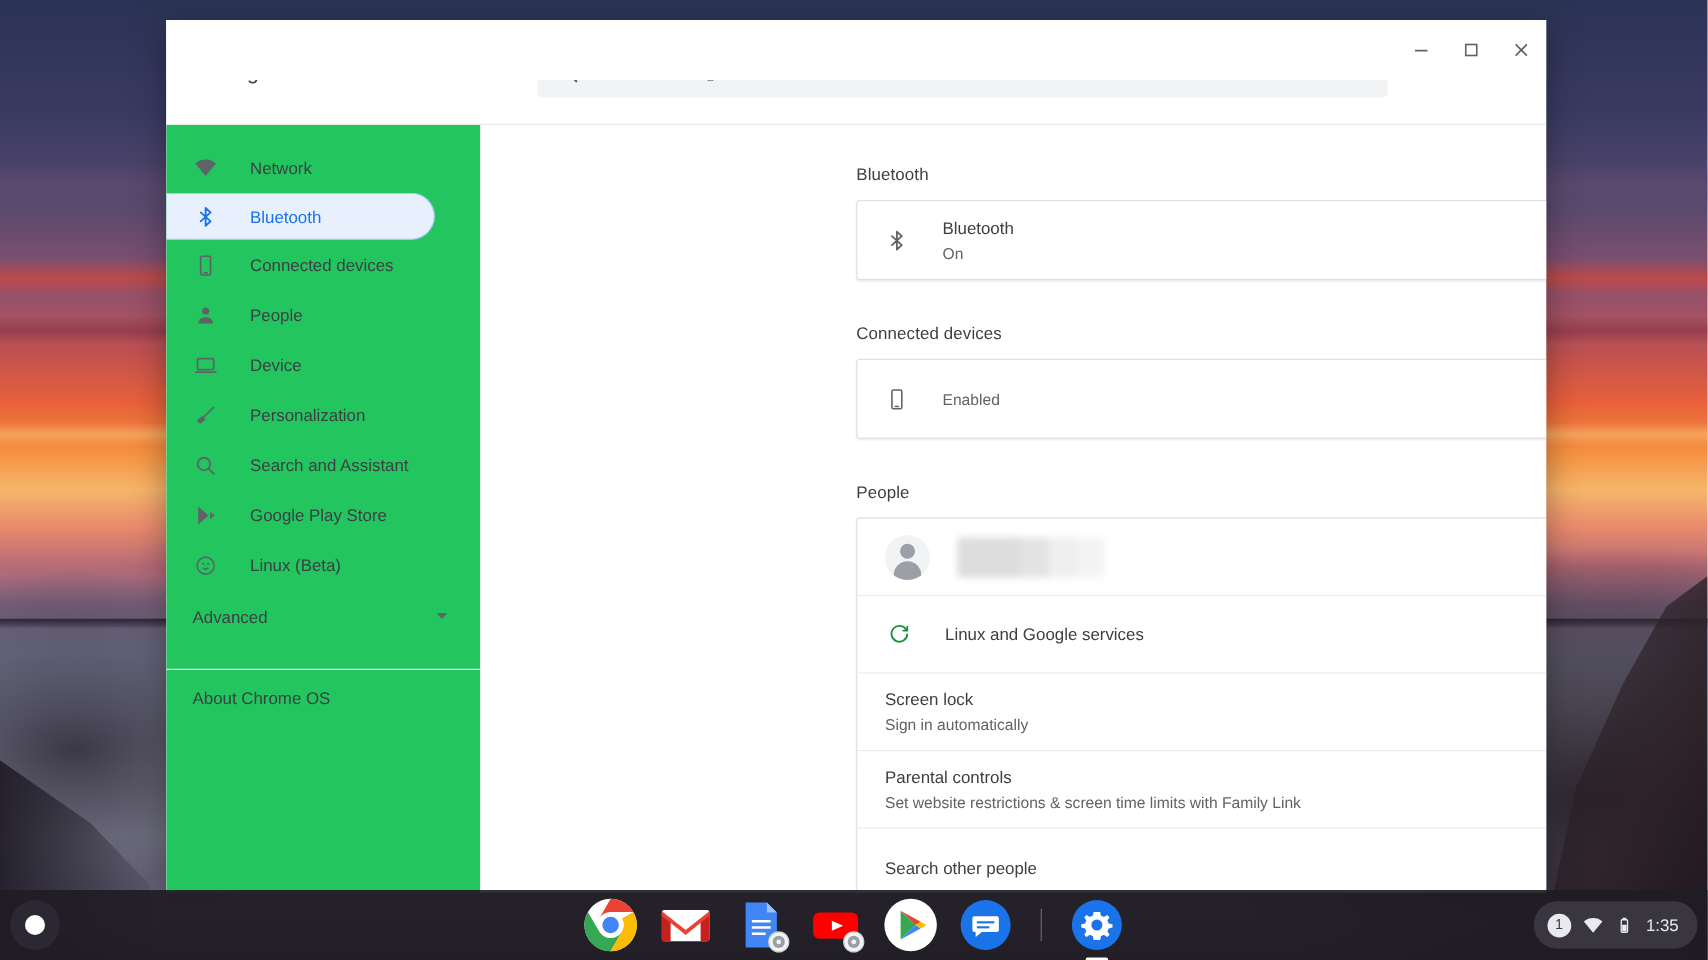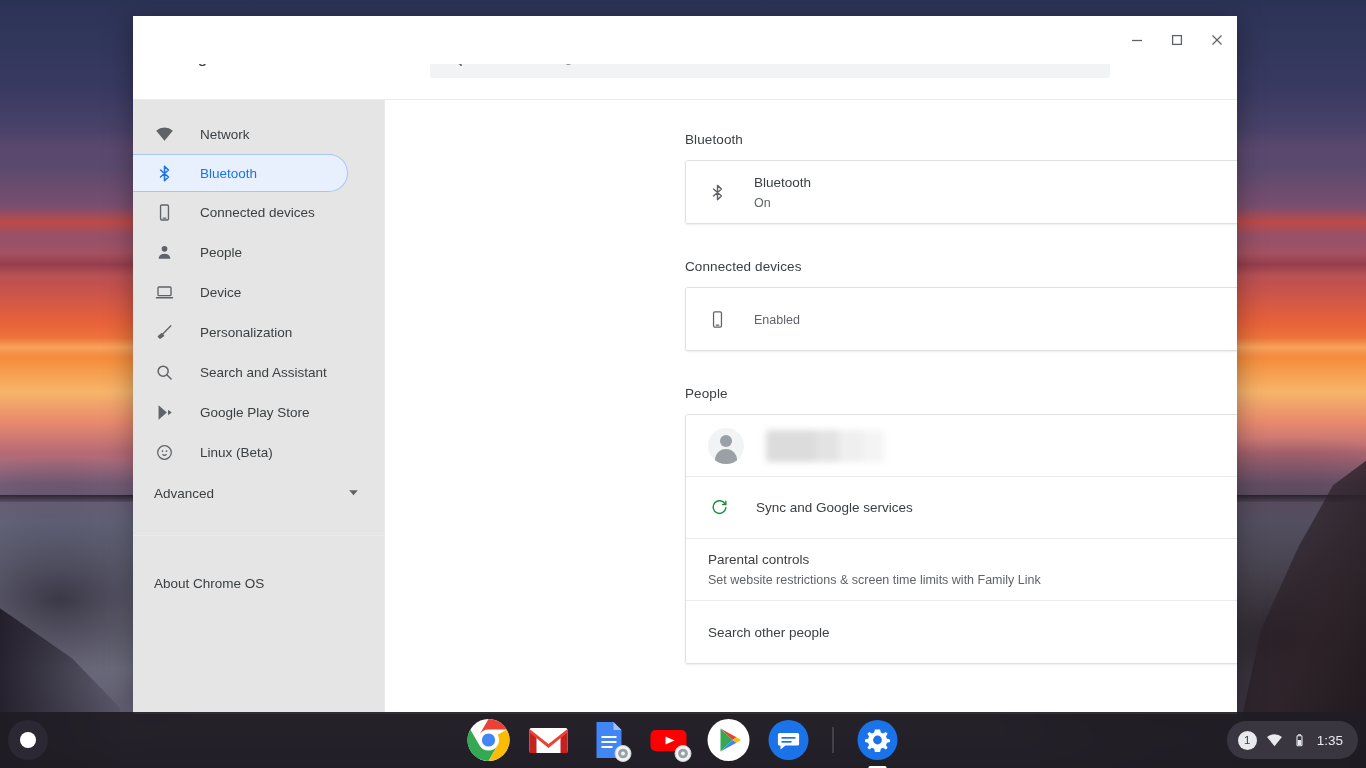--- a/index.html
+++ b/index.html
@@ -109,21 +109,21 @@
   #search-input::placeholder { color: #80868b; }
 
   
   #body { position: absolute; top: 84px; left: 0; right: 0; bottom: 0; display: flex; }
 
   
   #sidebar {
     width: 252px; flex: 0 0 252px;
     padding-top: 14px;
     border-right: 1px solid #e8eaed;
-    background: #e5e5e5;
+    background: #22c55e;
   }
   .nav-item {
     height: 40px; display: flex; align-items: center;
     padding-left: 21px; cursor: pointer;
     font-size: 13.5px; color: #3c4043;
     border-radius: 0 20px 20px 0;
     margin-bottom: 0;
   }
   .nav-item .nico {
     width: 20px; height: 20px; flex: 0 0 20px;
@@ -142,21 +142,21 @@
 
   #advanced-row {
     height: 40px; display: flex; align-items: flex-start;
     padding: 0 24px 0 21px; font-size: 13.5px; color: #3c4043;
     cursor: pointer; margin-top: 6px;
   }
   #advanced-row .lbl { flex: 1; }
   #advanced-row .caret { color: #5f6368; }
   .side-divider { height: 1px; background: #e8eaed; margin: 9px 0 0 0; }
   #about-row {
-    height: 40px; display: flex; align-items: flex-end;
+    height: 40px; display: flex; align-items: flex-start;
     padding-left: 21px; font-size: 13.5px; color: #3c4043;
     cursor: pointer; margin-top: 15px;
   }
 
   
   #main {
     flex: 1; padding: 0 0 0 0; position: relative;
     background: #fff; overflow: hidden;
   }
   #main-inner { padding: 32px 0 0 0; }
@@ -462,25 +462,32 @@
           </div>
 
           <div class="row">
             <span class="rico" style="color:#1e8e3e;margin-left:22px;margin-right:26px;">
               <svg viewBox="0 0 24 24" width="19" height="19" fill="none" stroke="currentColor" stroke-width="1.8" stroke-linecap="round">
                 <path d="M19 7.5 A8 8 0 1 0 20 12"></path>
                 <path d="M20 4.2 L20 8.2 L16 8.2"></path>
               </svg>
             </span>
             <div class="rtext">
-              <div class="rtitle">Sync and Google services</div>
+              <div class="rtitle">Linux and Google services</div>
             </div>
 
           </div>
 
+          <div class="row noicon">
+            <div class="rtext">
+              <div class="rtitle">Screen lock</div>
+              <div class="rsub">Sign in automatically</div>
+            </div>
+
+          </div>
 
           <div class="row noicon" style="padding-right:24px;">
             <div class="rtext">
               <div class="rtitle">Parental controls</div>
               <div class="rsub">Set website restrictions &amp; screen time limits with Family Link</div>
             </div>
 
           </div>
 
           <div class="row noicon">

